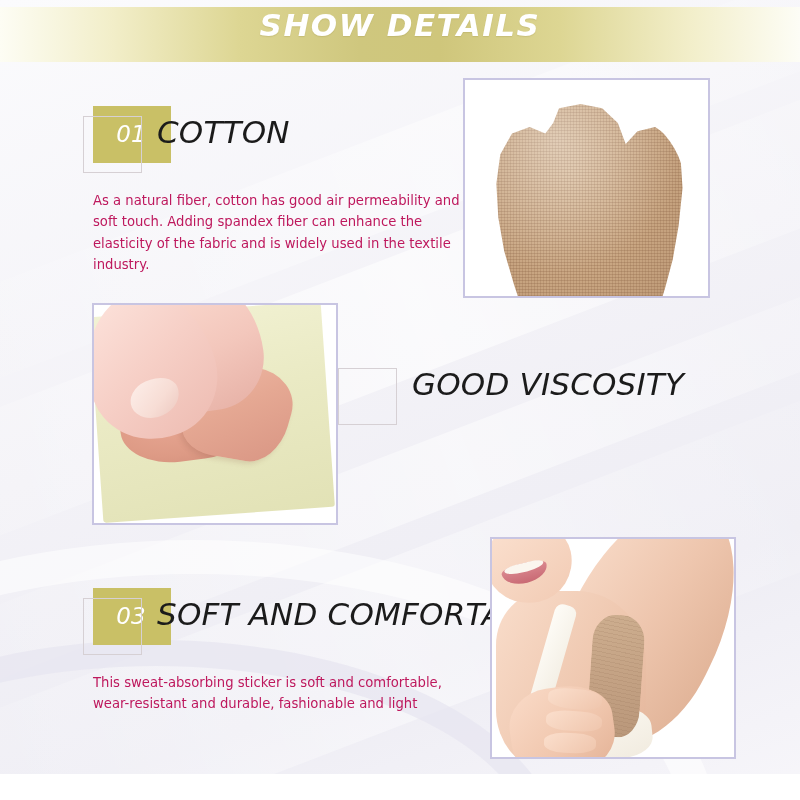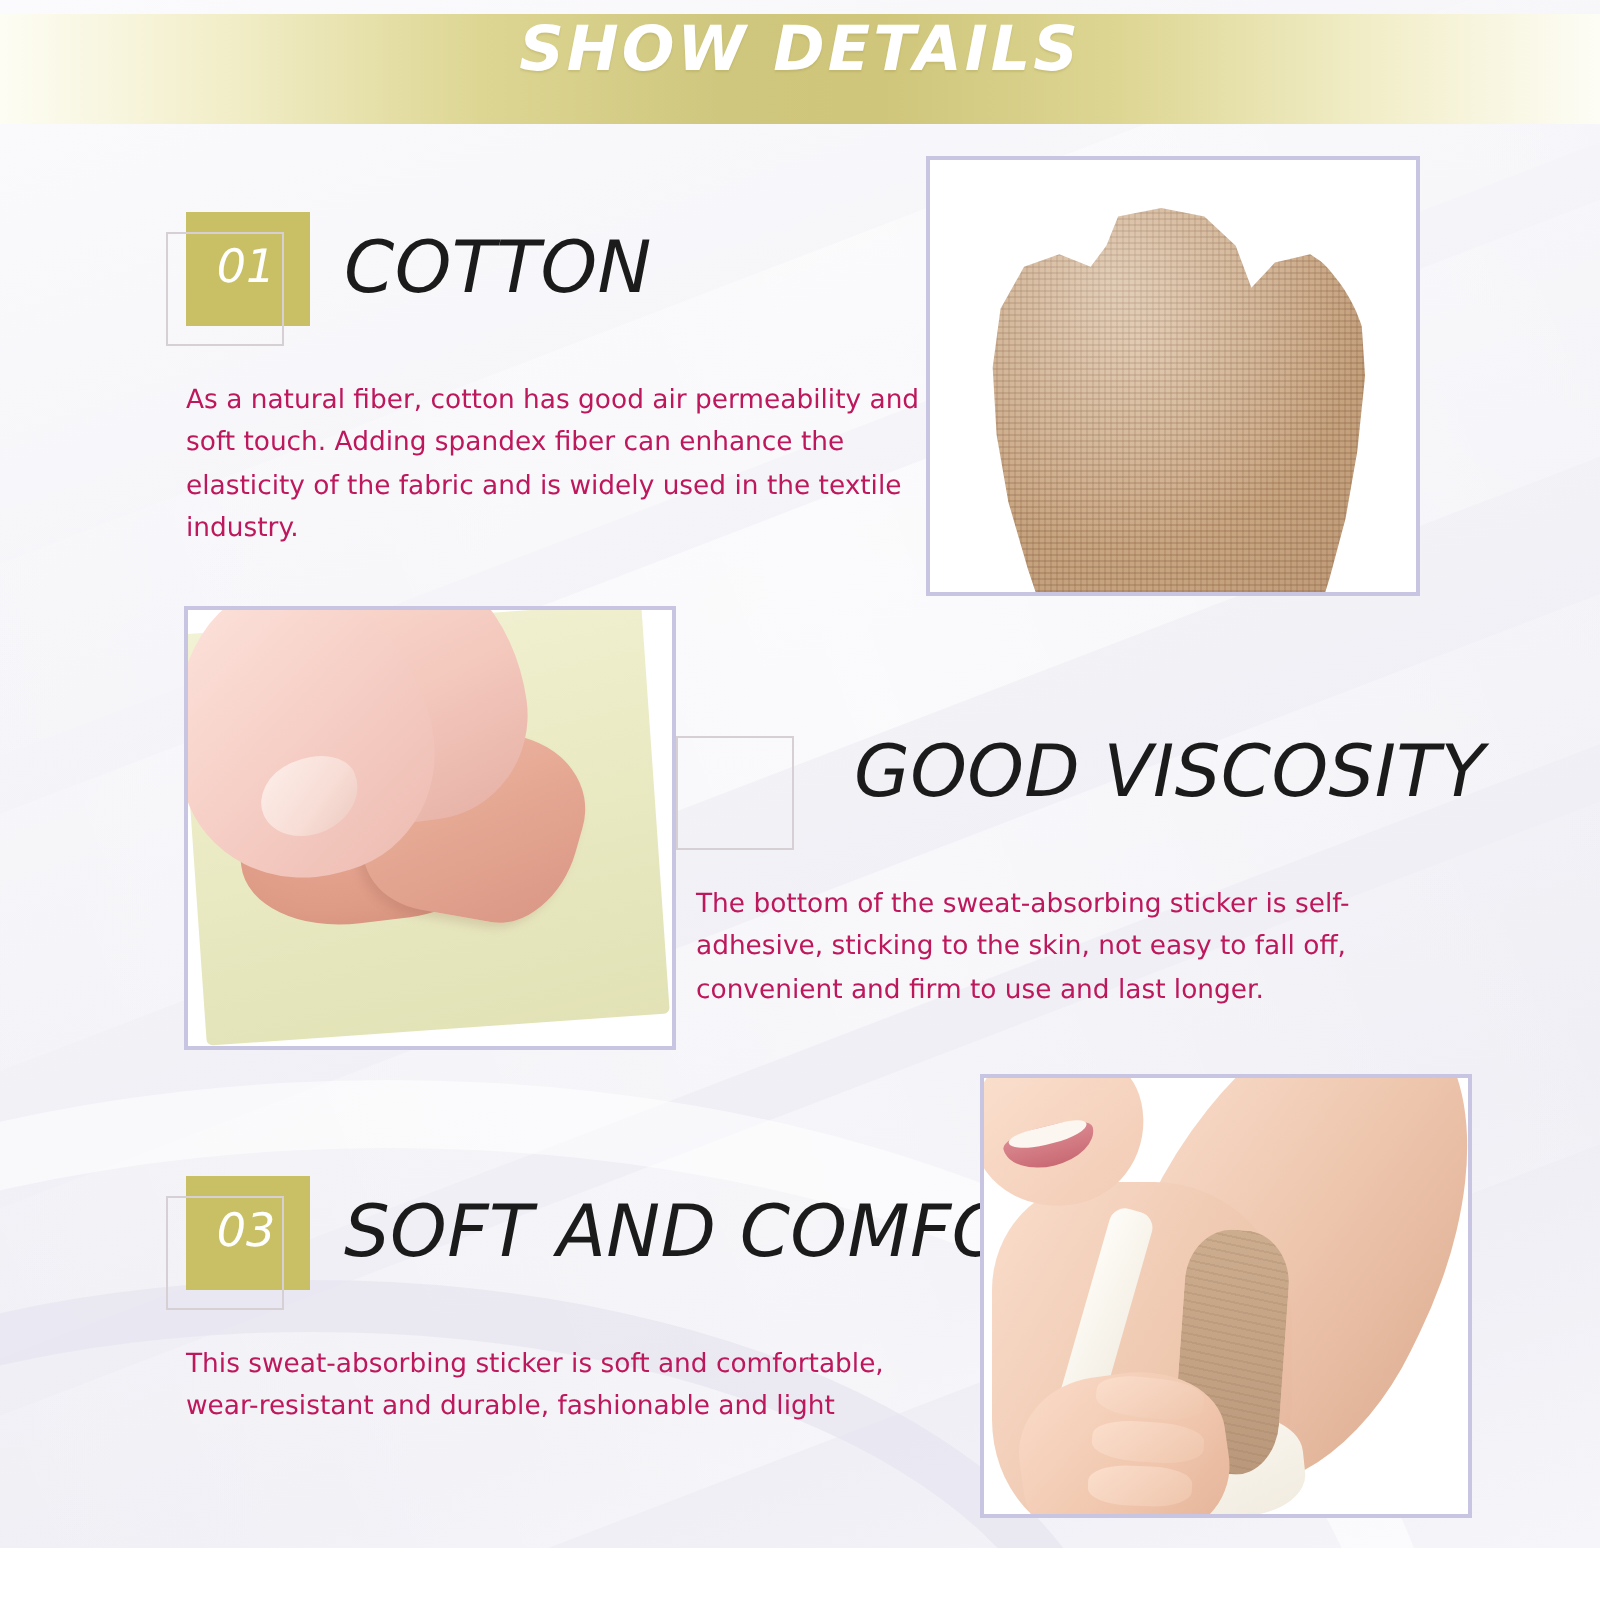--- a/index.html
+++ b/index.html
@@ -117,21 +117,21 @@
     position: absolute;
   }
   .sec-head {
     position: relative;
     height: 68px;
   }
   .badge {
     position: absolute;
     left: 0;
     top: 0;
-    width: 62px;
+    width: 78px;
     height: 57px;
     background: #c9c066;
     display: flex;
     align-items: center;
     justify-content: center;
   }
   .badge-num {
     font-family: "DejaVu Sans", sans-serif;
     font-style: italic;
     font-size: 23px;
@@ -144,26 +144,26 @@
     position: absolute;
     left: -10px;
     top: 10px;
     width: 57px;
     height: 55px;
     border: 1px solid #d6d0d4;
     background: transparent;
   }
   .sec-title {
     position: absolute;
-    left: 79px;
+    left: 64px;
     top: 8px;
     font-family: "DejaVu Sans", sans-serif;
     font-style: italic;
     font-weight: normal;
-    font-size: 36px;
+    font-size: 31px;
     color: #1b1b1b;
     letter-spacing: 0.2px;
     white-space: nowrap;
     text-align: center;
   }
   .sec-body {
     font-family: "DejaVu Sans", sans-serif;
     font-size: 13.2px;
     line-height: 1.62;
     color: #be185d;
@@ -435,21 +435,20 @@
       <div class="finger-1"></div>
       <div class="fingernail"></div>
     </div>
   </div>
 
   <div class="section" id="section-viscosity">
     <div class="sec-head">
       <div class="badge-outline"></div>
       <div class="sec-title">GOOD VISCOSITY</div>
     </div>
-    <div class="sec-body">The bottom of the sweat-absorbing sticker is self-adhesive, sticking to the skin, not easy to fall off, convenient and firm to use and last longer.</div>
   </div>
 
   <div class="section" id="section-soft">
     <div class="sec-head">
       <div class="badge">
         <span class="badge-num">03</span>
       </div>
       <div class="badge-outline"></div>
       <div class="sec-title">SOFT AND COMFORTABLE</div>
     </div>

